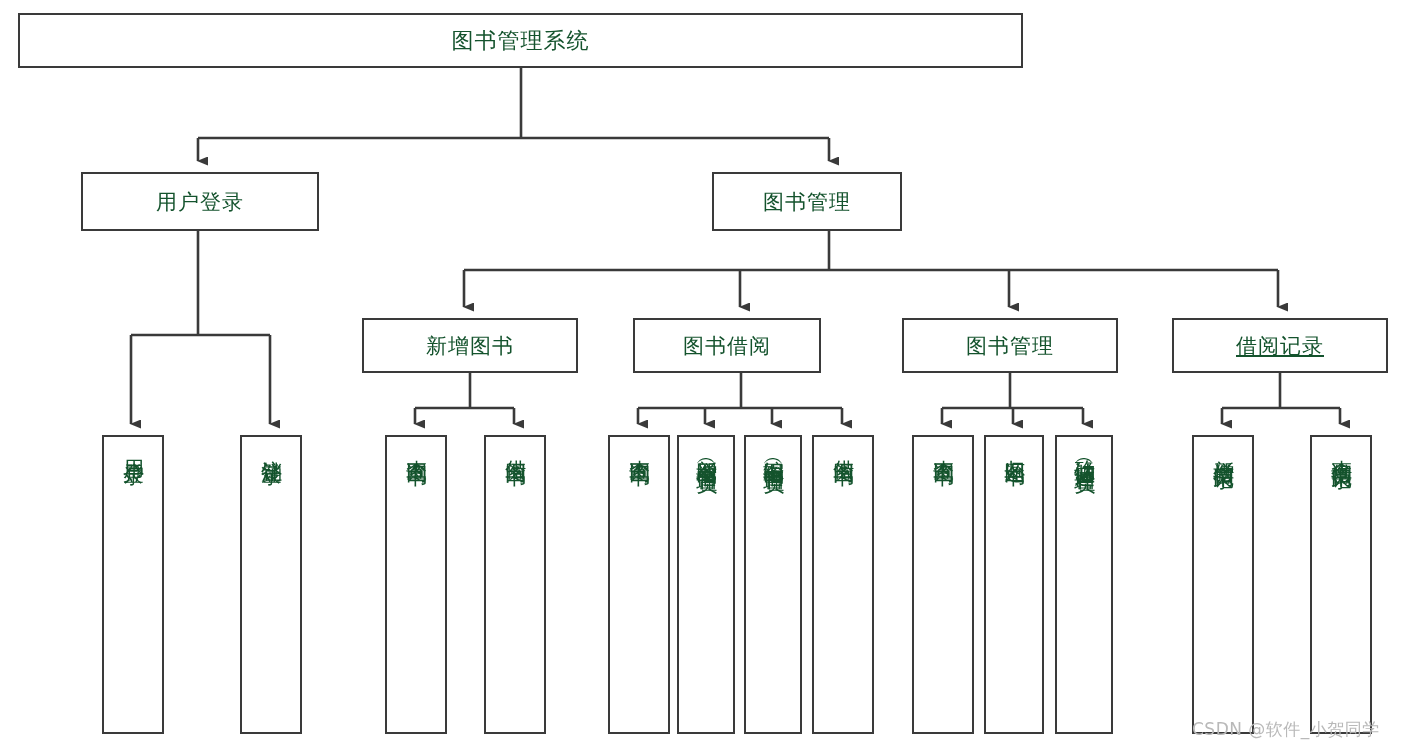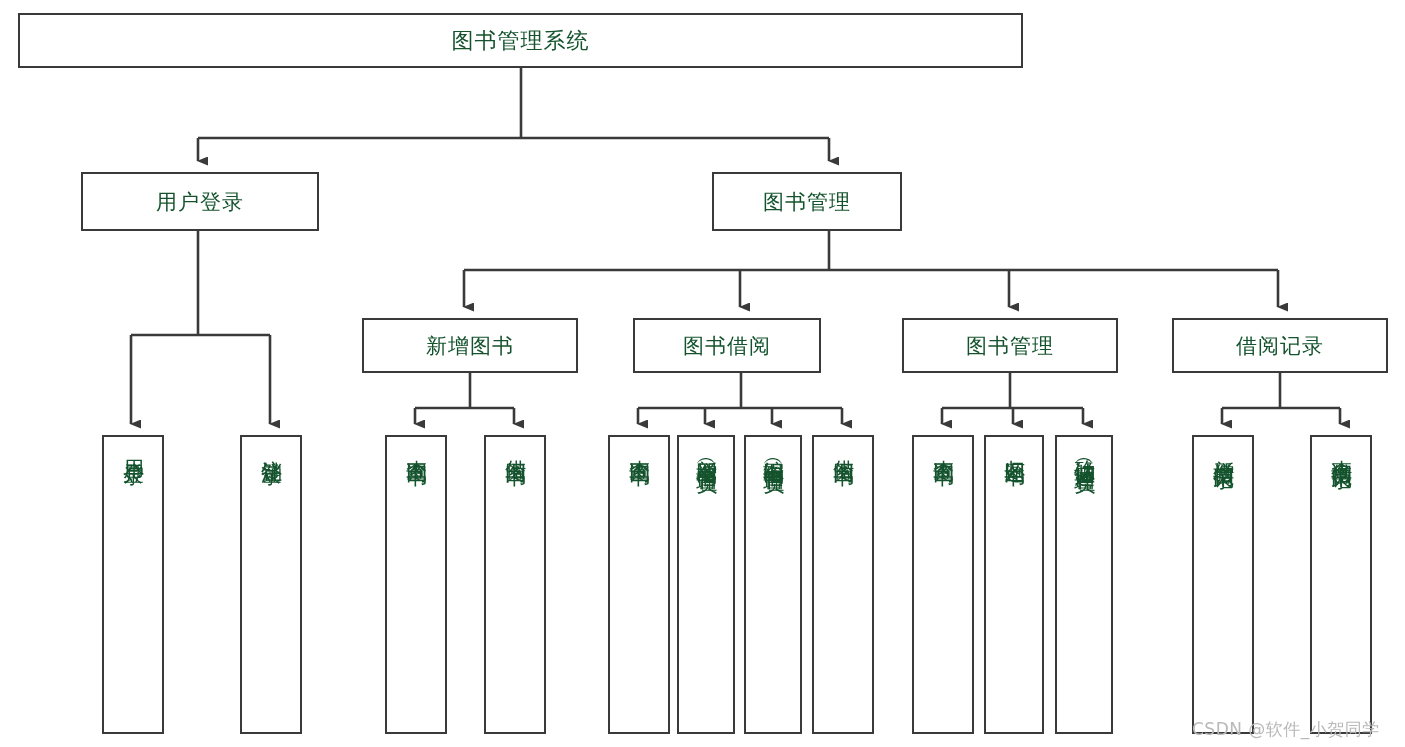--- a/index.html
+++ b/index.html
@@ -125,21 +125,21 @@
       </div>
       <div class="node node-h" style="left: 362px; top: 318px; width: 216px; height: 55px;">
         <span>新增图书</span>
       </div>
       <div class="node node-h" style="left: 633px; top: 318px; width: 188px; height: 55px;">
         <span>图书借阅</span>
       </div>
       <div class="node node-h" style="left: 902px; top: 318px; width: 216px; height: 55px;">
         <span>图书管理</span>
       </div>
-      <div class="node node-h" style="left: 1172px; top: 318px; width: 216px; height: 55px;">
+      <div class="node node-h" style="left: 1172px; top: 318px; width: 216px; height: 55px; text-decoration: underline;">
         <span>借阅记录</span>
       </div>
       <div class="node node-v" style="left: 102px; top: 435px; width: 62px; height: 299px;">
         <span class="vtext">用户登录</span>
       </div>
       <div class="node node-v" style="left: 240px; top: 435px; width: 62px; height: 299px;">
         <span class="vtext">注销登录</span>
       </div>
       <div class="node node-v" style="left: 385px; top: 435px; width: 62px; height: 299px;">
         <span class="vtext">查询图书</span>

